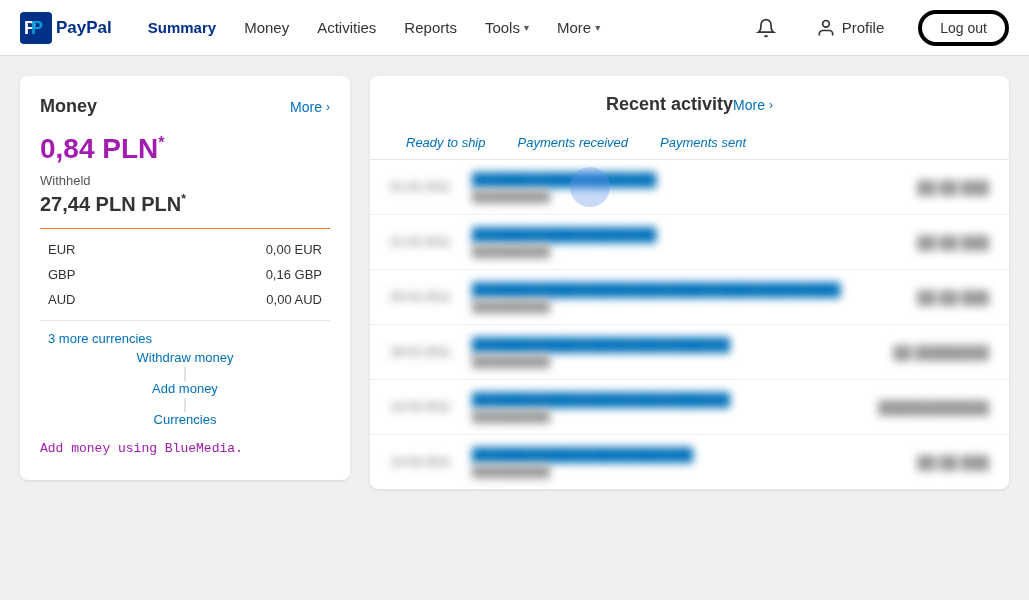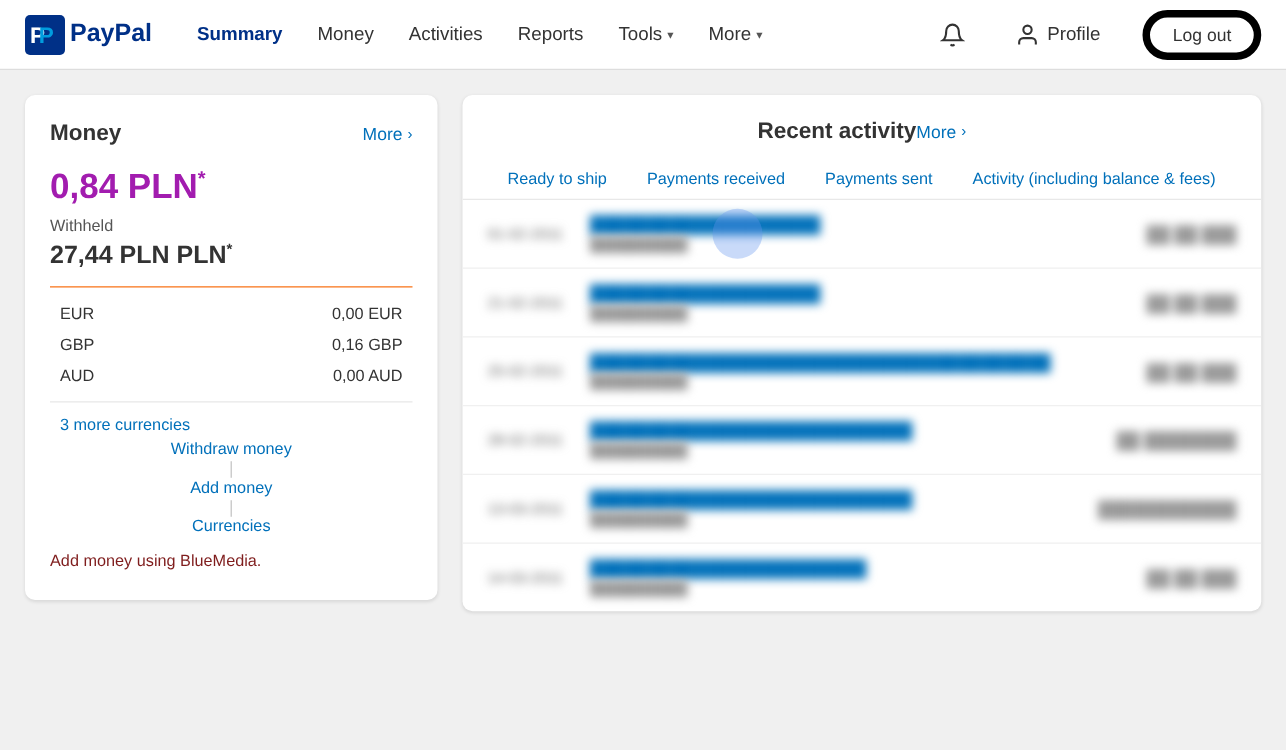--- a/index.html
+++ b/index.html
@@ -68,21 +68,21 @@
       background: none;
       border: none;
       cursor: pointer;
       font-size: 15px;
       color: #333;
       padding: 6px 10px;
       border-radius: 4px;
     }
     .logout-btn {
       background: #fff;
-      border: 6px solid #000000;
+      border: 4px solid #000000;
       border-radius: 20px;
       padding: 6px 18px;
       font-size: 14px;
       cursor: pointer;
       color: #333;
     }
 
     
     .main {
       display: flex;
@@ -185,23 +185,24 @@
       color: #0070ba;
       text-decoration: none;
       font-size: 13px;
       cursor: pointer;
     }
     .action-divider {
       color: #ccc;
       margin: 0 10px;
     }
     .bluemedia-link {
-      color: #7f1d1d;
-      font-size: 13px;
-      cursor: pointer;
+      color: #a21caf;
+      font-size: 13px;
+      cursor: pointer;
+      font-family: Liberation Mono, monospace;
     }
 
     
     .right-panel {
       flex: 1;
     }
     .activity-card {
       background: #fff;
       border-radius: 8px;
       padding: 0;
@@ -217,20 +218,21 @@
     .activity-title {
       font-size: 18px;
       font-weight: 700;
       color: #333;
     }
     .activity-tabs {
       display: flex;
       gap: 0;
       padding: 12px 20px 0;
       border-bottom: 1px solid #e8e8e8;
+      font-style: italic;
     }
     .tab {
       padding: 8px 16px;
       font-size: 13px;
       color: #0070ba;
       cursor: pointer;
       border-bottom: 2px solid transparent;
       margin-bottom: -1px;
     }
 
@@ -298,21 +300,21 @@
 </head>
 <body>
 
 <header class="header">
   <div class="logo-area">
     <svg class="logo-icon" viewBox="0 0 32 32" xmlns="http://www.w3.org/2000/svg">
       <rect width="32" height="32" rx="4" fill="#003087"></rect>
       <text x="4" y="22" font-size="18" font-weight="bold" fill="white" font-family="Arial">P</text>
       <text x="11" y="22" font-size="18" font-weight="bold" fill="#009cde" font-family="Arial">P</text>
     </svg>
-    <span style="font-size:20px;font-weight:700;color:#003087;">PayPal</span>
+    <span style="font-size:17px;font-weight:700;color:#003087;">PayPal</span>
   </div>
 
   <nav class="nav-links">
     <a class="nav-link active">Summary</a>
     <a class="nav-link">Money</a>
     <a class="nav-link">Activities</a>
     <a class="nav-link">Reports</a>
     <a class="nav-link">
       <span>Tools</span>
       <span class="chevron">▾</span>
@@ -398,21 +400,20 @@
         <a class="more-link">
           <span>More</span>
           <span class="arrow">›</span>
         </a>
       </div>
 
       <div class="activity-tabs">
         <div class="tab">Ready to ship</div>
         <div class="tab">Payments received</div>
         <div class="tab">Payments sent</div>
-        <div class="tab">Activity (including balance &amp; fees)</div>
       </div>
 
       <div class="activity-list">
 
         <div class="activity-row row-with-cursor">
           <span class="activity-date blurred">01-02-2011</span>
           <div class="activity-info">
             <div class="activity-name blurred">████████████████████</div>
             <div class="activity-sub blurred">██████████</div>
           </div>

